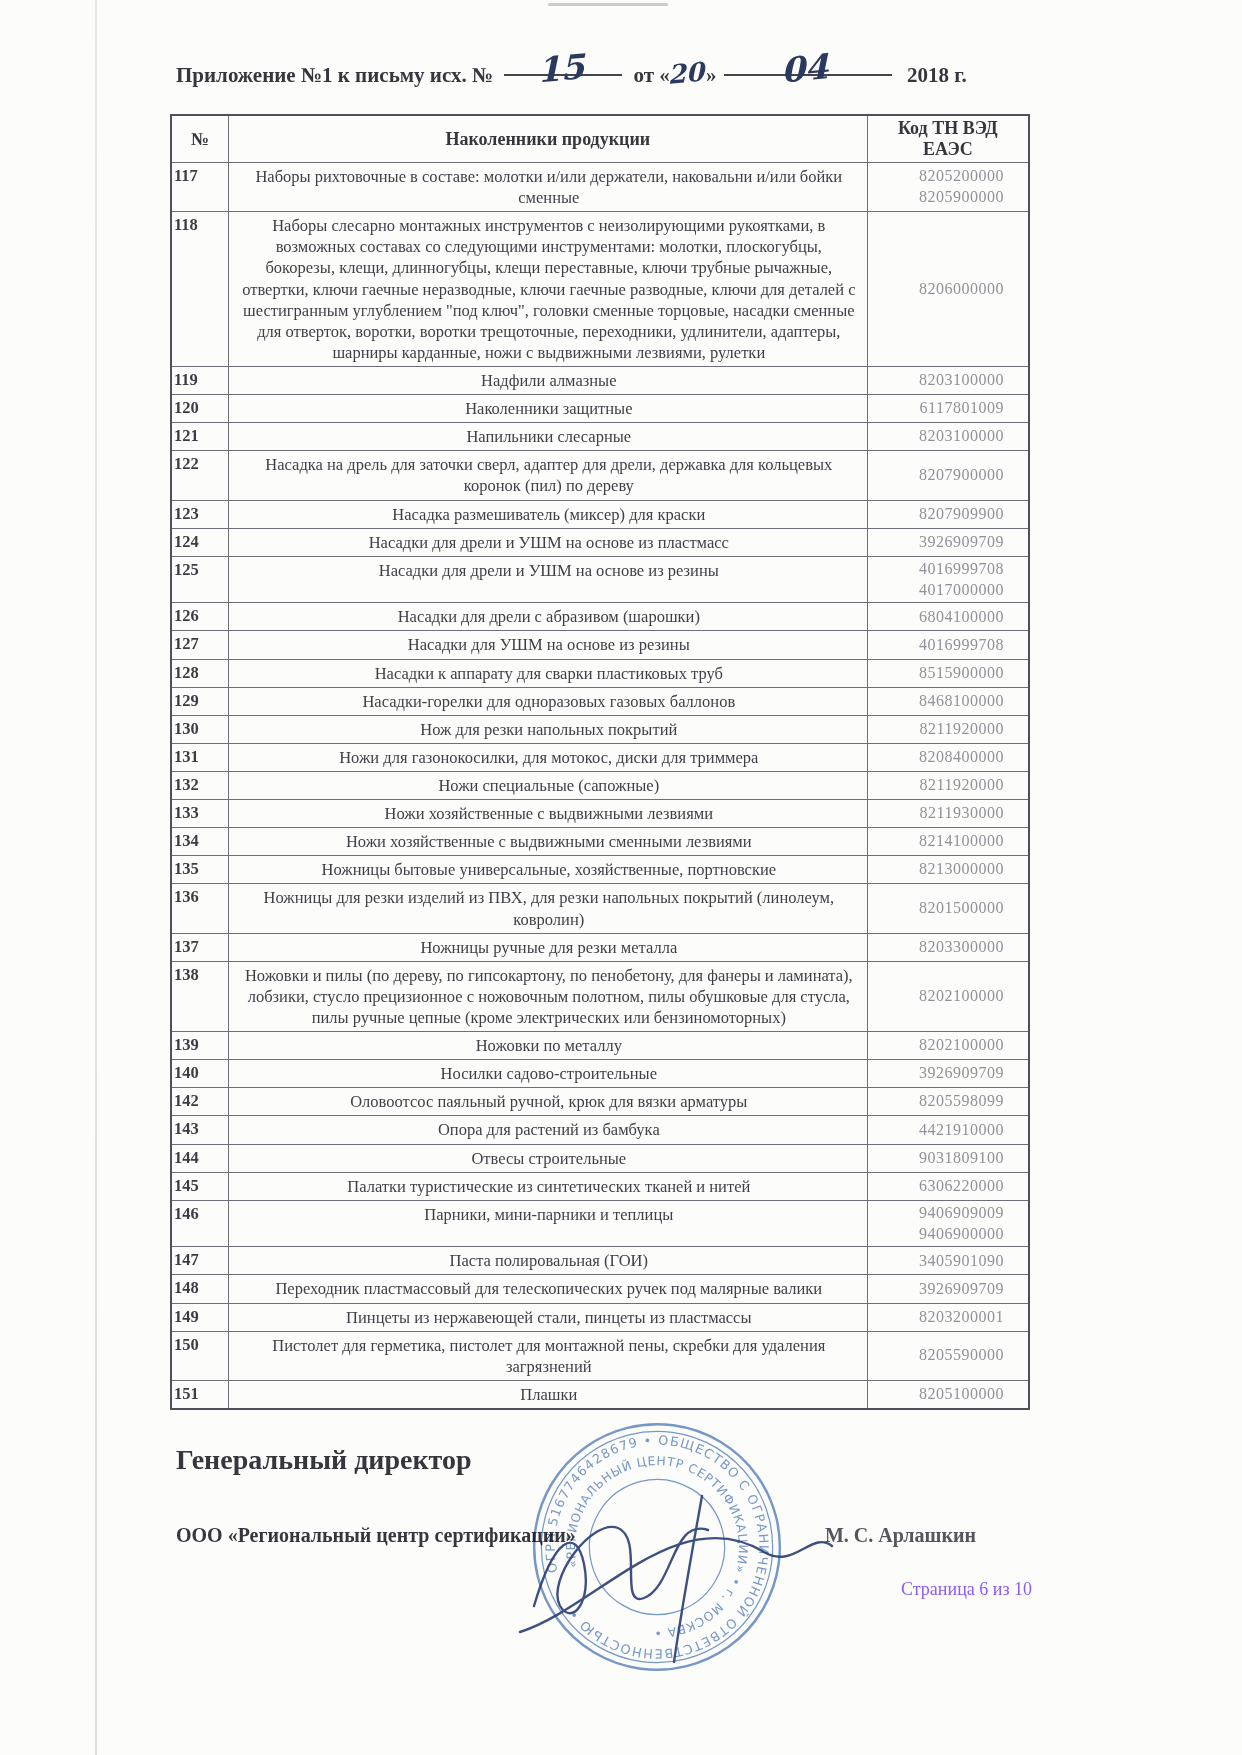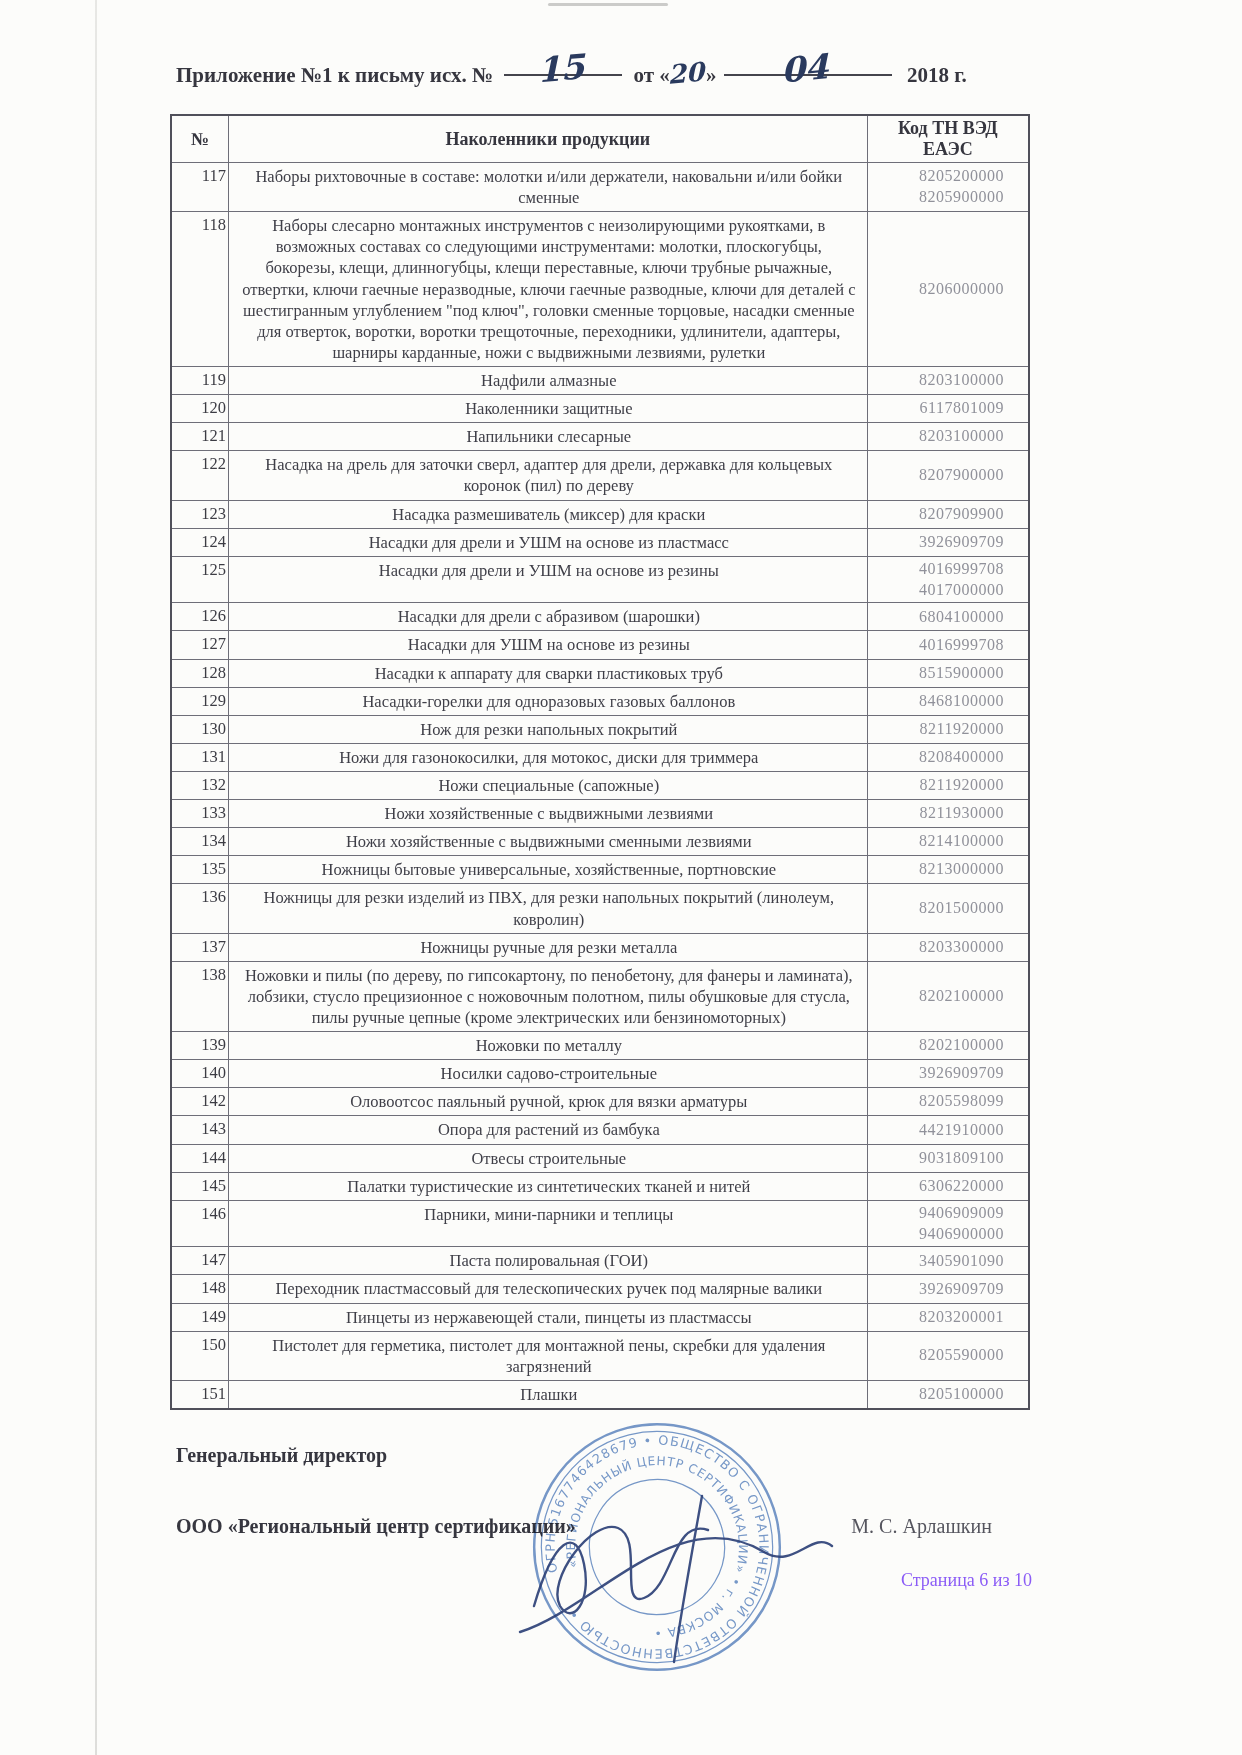--- a/index.html
+++ b/index.html
@@ -54,46 +54,46 @@
   .doc-table th, .doc-table td { border:1px solid #6e6e78; }
   .doc-table th {
     font-size:18px; font-weight:bold; color:#36363f;
     padding:2px 6px; text-align:center;
   }
   th.col-num  { width:55px; }
   th.col-name { width:612px; }
   th.col-code { width:155px; }
   .doc-table td { font-size:16.5px; line-height:1.28; }
   td.col-num  {
-    text-align:right; vertical-align:top;
-    padding:2px 2px; color:#3c3c44;
+    text-align:left; vertical-align:top;
+    padding:2px 2px; color:#3c3c44;font-weight:bold;
   }
   td.col-name {
     vertical-align:top; text-align:center;
     padding:3px 10px 3px 12px; color:#3f3f48;
   }
   td.col-code {
     vertical-align:middle; text-align:right;
     padding:2px 24px; color:#90919a;
     font-size:16px; letter-spacing:.5px;
   }
   td.col-code div { line-height:1.3; }
 
   
   .footer { position:relative; width:1035px; margin-left:6px; }
   .director-title {
-    margin-top:34px; font-weight:bold; font-size:20px; color:#36363f;
+    margin-top:34px; font-weight:bold; font-size:28px; color:#36363f;
   }
   .company-row {
     margin-top:48px; display:flex; align-items:baseline; width:860px;
   }
   .company { font-weight:bold; font-size:20px; color:#36363f; }
   .director-name {
-    margin-left:auto; margin-right:44px;
-    font-size:20px; color:#55555e;
+    margin-left:auto; margin-right:60px;
+    font-size:20px; color:#55555e;font-weight:bold;
   }
   .page-indicator {
     margin-top:32px; width:860px; text-align:right;
     padding-right:4px; font-size:18px; color:#8b5cf6;
   }
 
   
   .stamp-wrap {
     position:absolute; left:330px; top:-28px;
     width:340px; height:340px; pointer-events:none;

